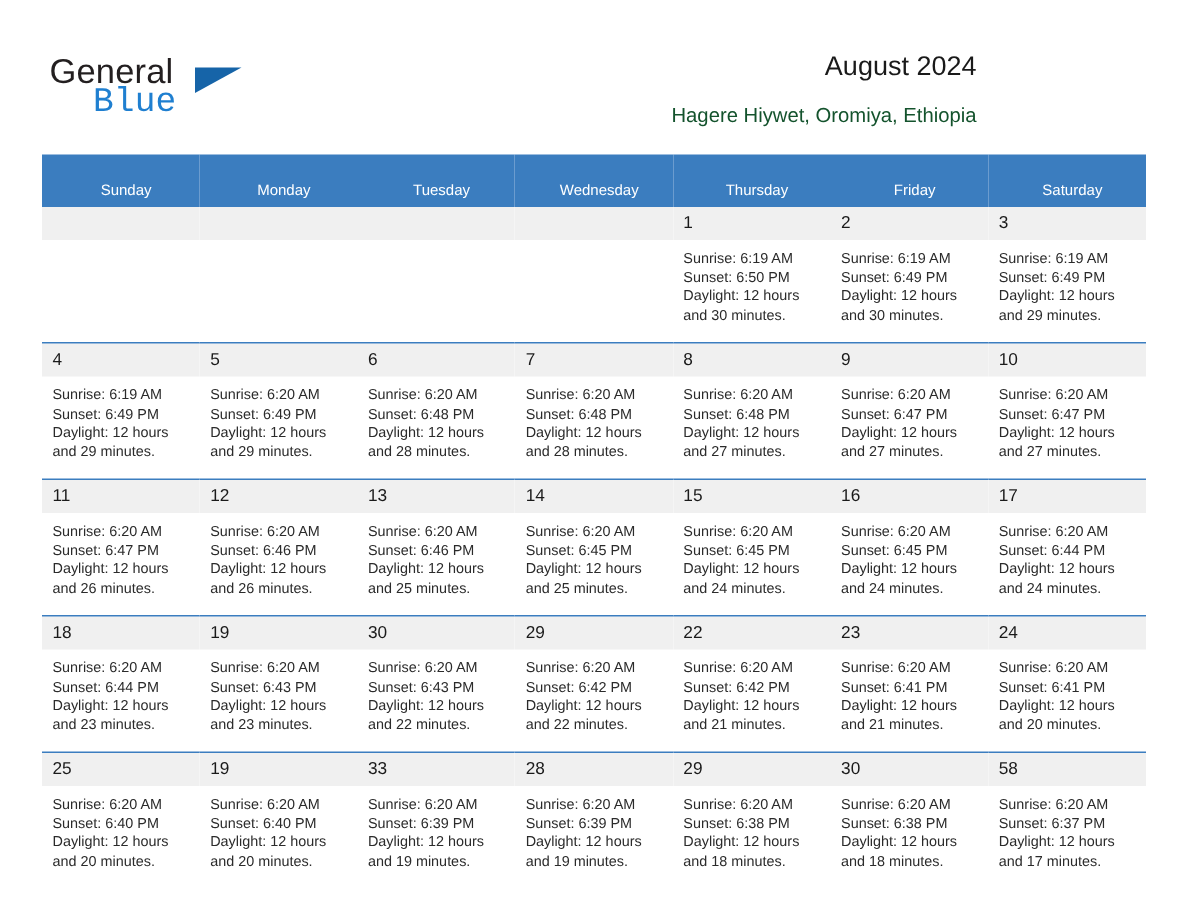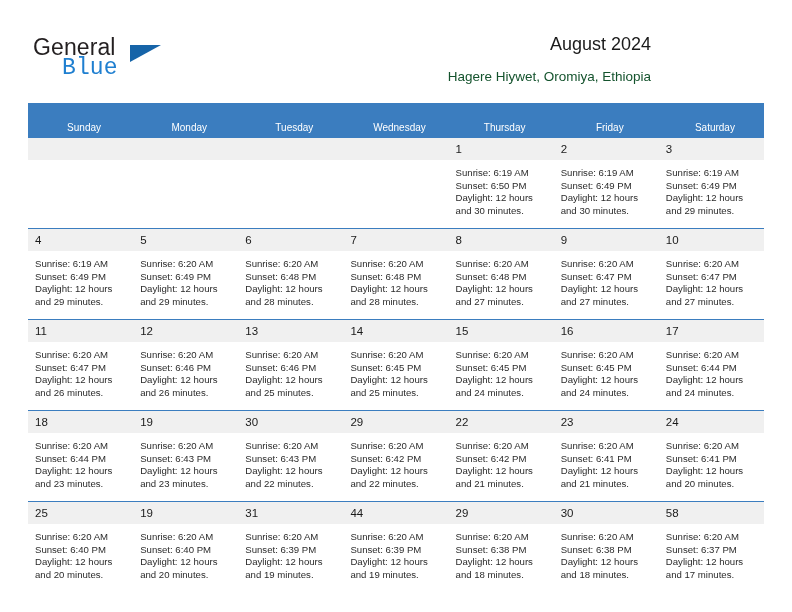--- a/index.html
+++ b/index.html
@@ -426,30 +426,30 @@
           <td>
             <span class="daynum">19</span>
             <div class="details">
               <div class="line">Sunrise: 6:20 AM</div>
               <div class="line">Sunset: 6:40 PM</div>
               <div class="line">Daylight: 12 hours</div>
               <div class="line">and 20 minutes.</div>
             </div>
           </td>
           <td>
-            <span class="daynum">31</span>
+            <span class="daynum">33</span>
             <div class="details">
               <div class="line">Sunrise: 6:20 AM</div>
               <div class="line">Sunset: 6:39 PM</div>
               <div class="line">Daylight: 12 hours</div>
               <div class="line">and 19 minutes.</div>
             </div>
           </td>
           <td>
-            <span class="daynum">44</span>
+            <span class="daynum">28</span>
             <div class="details">
               <div class="line">Sunrise: 6:20 AM</div>
               <div class="line">Sunset: 6:39 PM</div>
               <div class="line">Daylight: 12 hours</div>
               <div class="line">and 19 minutes.</div>
             </div>
           </td>
           <td>
             <span class="daynum">29</span>
             <div class="details">

